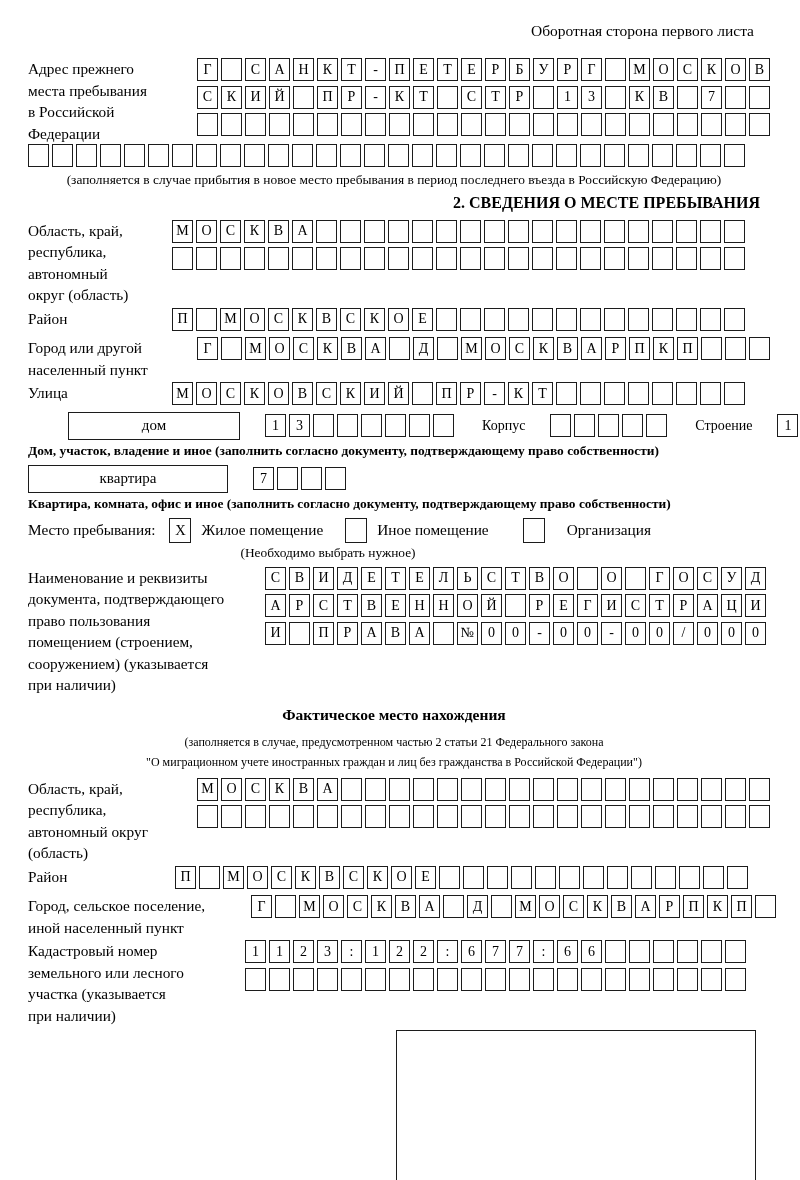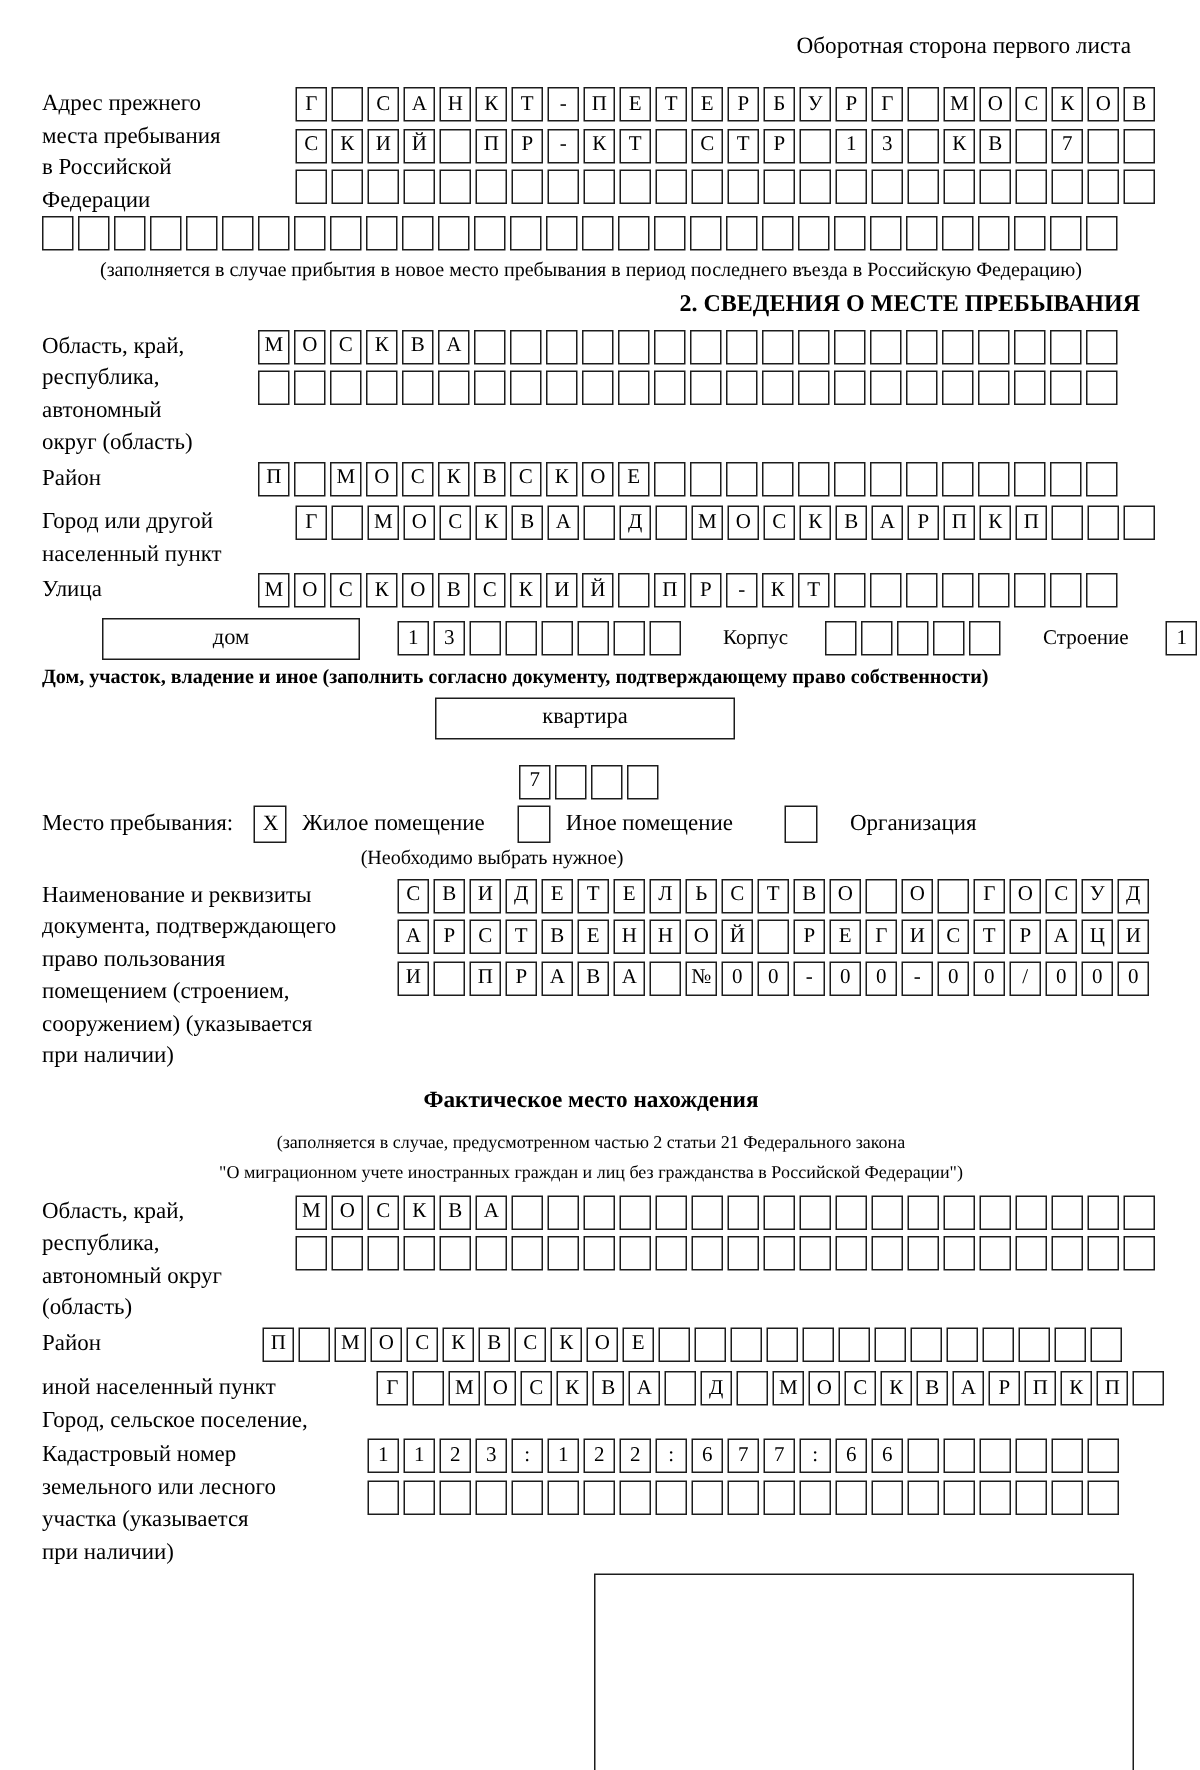--- a/index.html
+++ b/index.html
@@ -352,29 +352,30 @@
     <span class="inline-lab">Строение</span>
     <div class="boxrow" style="margin-bottom:0;">
         <span class="cell">1</span>
         <span class="cell"></span>
         <span class="cell"></span>
         <span class="cell"></span>
       </div>
   </div>
   <div class="caption">Дом, участок, владение и иное (заполнить согласно документу, подтверждающему право собственности)</div>
 
-  <div class="frow" style="align-items:center;margin-bottom:3px;flex-direction:column;">
+  <div class="frow" style="align-items:center;margin-bottom:3px;">
     <div class="labelbox" style="width:200px;margin-right:8px;">квартира</div>
     <div class="boxrow" style="margin-bottom:0;">
         <span class="cell">7</span>
         <span class="cell"></span>
         <span class="cell"></span>
         <span class="cell"></span>
       </div>
   </div>
+  <div class="caption">Квартира, комната, офис и иное (заполнить согласно документу, подтверждающему право собственности)</div>
 
   <div class="stayrow">
     <span>Место пребывания:</span>
     <span class="chk" style="margin-left:14px;">X</span>
     <span>Жилое помещение</span>
     <span class="chk" style="margin-left:22px;"></span>
     <span>Иное помещение</span>
     <span class="chk" style="margin-left:34px;margin-right:22px;"></span>
     <span>Организация</span>
   </div>
@@ -556,22 +557,22 @@
         <span class="cell"></span>
         <span class="cell"></span>
         <span class="cell"></span>
         <span class="cell"></span>
         <span class="cell"></span>
       </div>
   </div>
 
   <div class="frow mb2">
     <div class="flabel w206">
+        <div>Город, сельское поселение,</div>
         <div>иной населенный пункт</div>
-        <div>Город, сельское поселение,</div>
       </div>
     <div class="boxrow">
         <span class="cell">Г</span>
         <span class="cell"></span>
         <span class="cell">М</span>
         <span class="cell">О</span>
         <span class="cell">С</span>
         <span class="cell">К</span>
         <span class="cell">В</span>
         <span class="cell">А</span>

